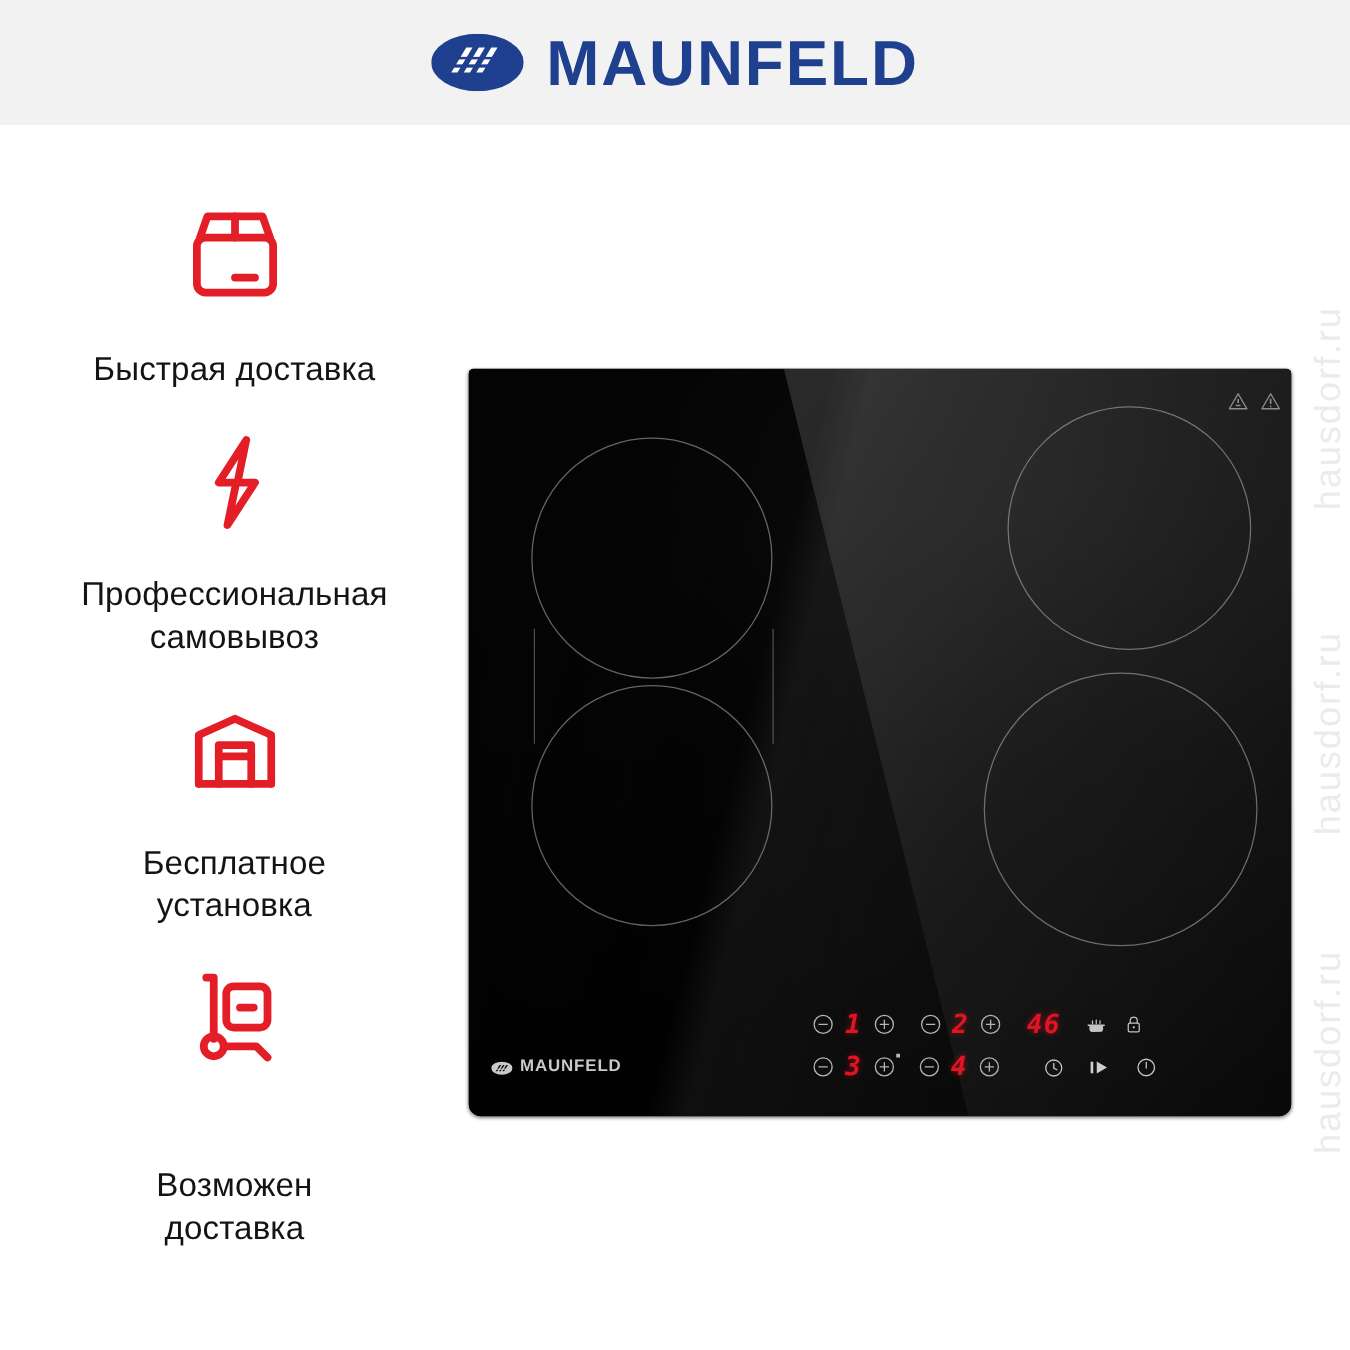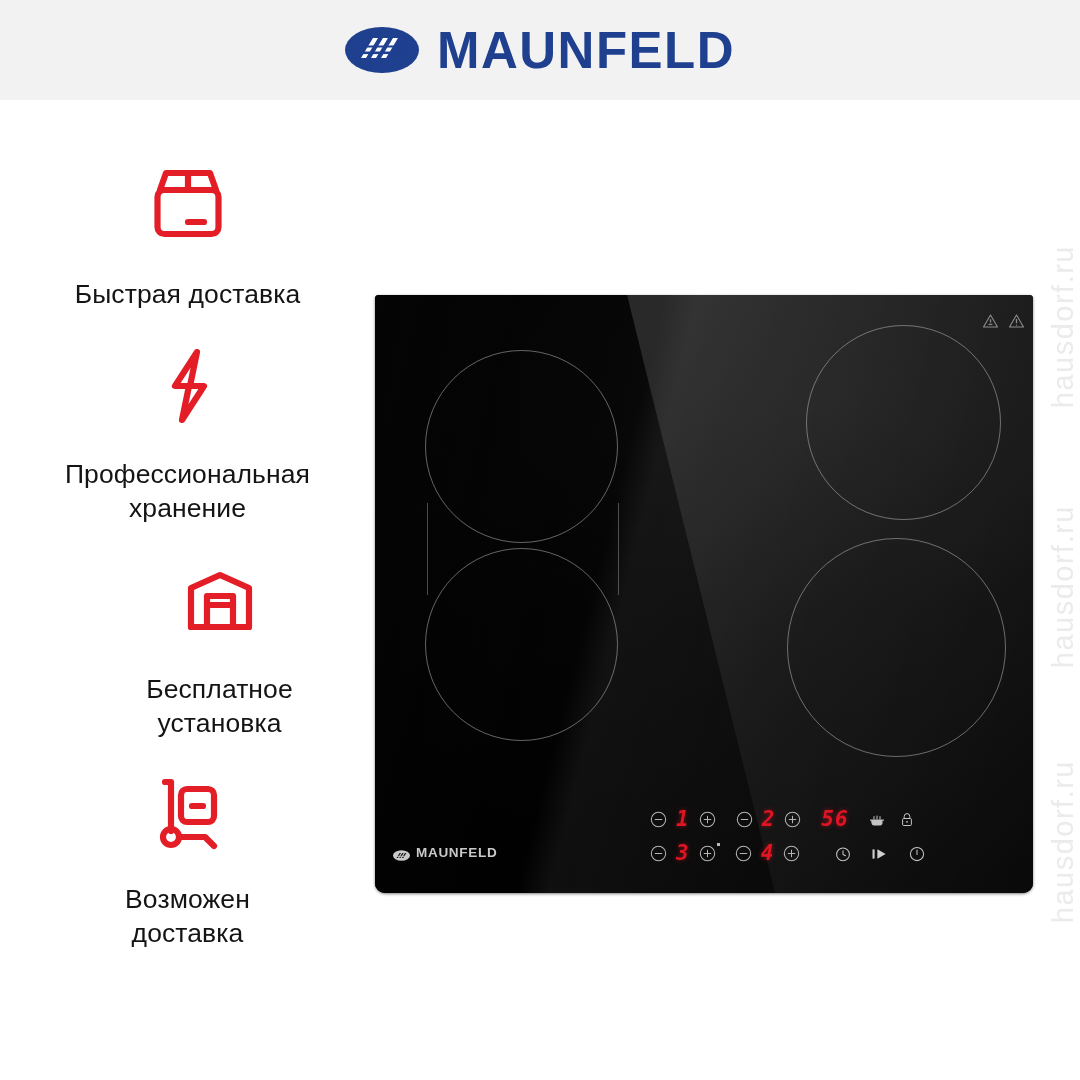--- a/index.html
+++ b/index.html
@@ -33,22 +33,22 @@
   }
   .feature-icon{display:block;}
   .feature-label{
     margin-top:22px;
     font-size:26.5px;color:#141414;text-align:center;
     line-height:1.28;letter-spacing:0.1px;
     font-family:"Liberation Sans","DejaVu Sans",sans-serif;
   }
   #feature-0{top:60px;}
   #feature-1{top:240px;align-items:center;}
-  #feature-2{top:455px;margin-left:32px;}
-  #feature-3{top:665px;}
+  #feature-2{top:455px;}
+  #feature-3{top:665px;gap:48px;}
   
   #cooktop{
     position:absolute;left:375px;top:295px;
     width:658px;height:598px;
     background:#050505;
     border-radius:4px 4px 10px 10px;
     overflow:hidden;
     box-shadow:0 1px 3px rgba(0,0,0,0.5);
   }
   
@@ -176,21 +176,21 @@
   </div>
 
   <div class="feature-item" id="feature-1">
     <span class="feature-icon">
       <svg width="92" height="92" viewBox="0 0 92 92" fill="none" stroke="#e31e26" stroke-width="6.2" stroke-linecap="round" stroke-linejoin="round">
         <path d="M55 12 L33 46 H47 L40 80 L62 46 H48 Z"></path>
       </svg>
     </span>
     <span class="feature-label">
       <span>Профессиональная</span><br>
-      <span>хранение</span>
+      <span>самовывоз</span>
     </span>
   </div>
 
   <div class="feature-item" id="feature-2">
     <span class="feature-icon">
       <svg width="92" height="92" viewBox="0 0 92 92" fill="none" stroke="#e31e26" stroke-width="6.2" stroke-linecap="round" stroke-linejoin="round">
         <path d="M17 72 V33 L46 20 L75 33 V72"></path>
         <path d="M17 72 H75"></path>
         <path d="M33 72 V41 H59 V72"></path>
         <path d="M33 50 H59"></path>
@@ -307,21 +307,21 @@
       <span class="led-digit">2</span>
       <span class="gap-sm"></span>
       <span class="ctrl-cell">
         <svg class="ctrl-icon" width="17" height="17" viewBox="0 0 17 17" fill="none" stroke="#b4b4b4" stroke-width="1.05">
           <circle cx="8.5" cy="8.5" r="7.2"></circle>
           <line x1="4.8" y1="8.5" x2="12.2" y2="8.5"></line>
           <line x1="8.5" y1="4.8" x2="8.5" y2="12.2"></line>
         </svg>
       </span>
       <span class="gap-lg"></span>
-      <span class="led-digit">56</span>
+      <span class="led-digit">46</span>
       <span class="gap-lg"></span>
       <span class="ctrl-cell">
         <svg class="ctrl-icon" width="16" height="14" viewBox="0 0 16 14" fill="none" stroke="#c4c4c4" stroke-width="1.0" stroke-linecap="round">
           <path d="M3 7.5 H13 V10.5 A1.6 1.6 0 0 1 11.4 12 H4.6 A1.6 1.6 0 0 1 3 10.5 Z" fill="#c4c4c4"></path>
           <path d="M5 6 V3.6"></path>
             <path d="M8 6 V3"></path>
             <path d="M11 6 V3.6"></path>
           <line x1="1.6" y1="7.2" x2="14.4" y2="7.2" stroke-width="1.2"></line>
         </svg>
       </span>

